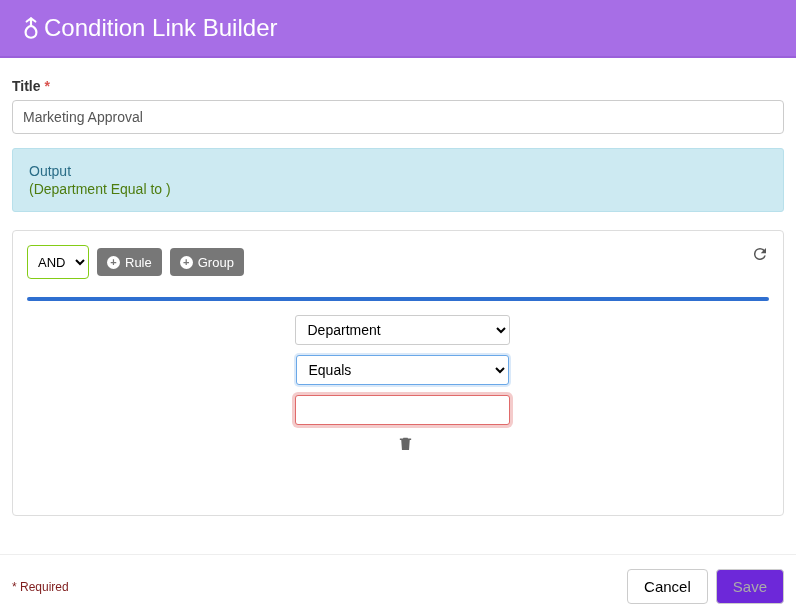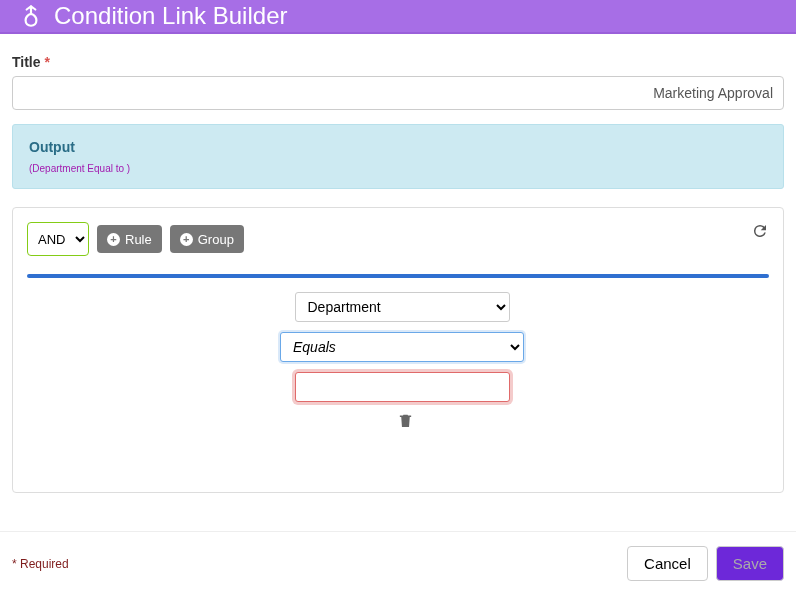--- a/index.html
+++ b/index.html
@@ -8,22 +8,22 @@
     font-size: 14px;
     color: #333;
     background: #fff;
     width: 796px;
   }
   .header {
     background: #a76ee6;
     color: #fff;
     display: flex;
     align-items: center;
-    gap: 10px;
-    padding: 2px 18px;
+    gap: 0;
+    padding: 14px 18px;
     border-bottom: 2px solid #9a60da;
   }
   .header .title {
     font-size: 24px;
     font-weight: 400;
   }
   .header .logo svg { display: block; }
   .content {
     padding: 20px 12px 10px 12px;
   }
@@ -36,39 +36,38 @@
   }
   .req-star { color: #d9534f; font-weight: 700; }
   .text-input {
     width: 100%;
     padding: 8px 10px;
     font-size: 14px;
     border: 1px solid #ccc;
     border-radius: 4px;
     color: #555;
     background: #fff;
-    text-align: right;
   }
   .output-box {
     background: #cdeaf2;
     border: 1px solid #b8e0eb;
     border-radius: 3px;
     padding: 14px 16px;
     margin-top: 6px;
     margin-bottom: 18px;
   }
   .output-title {
-    font-weight: 700;
+    font-weight: 400;
     color: #2a6d87;
     font-size: 14px;
-    margin-bottom: 8px;
+    margin-bottom: 2px;
   }
   .output-expr {
-    color: #a21caf;
-    font-size: 10px;
+    color: #4d7c0f;
+    font-size: 14px;
   }
   .rule-panel {
     border: 1px solid #ddd;
     border-radius: 4px;
     padding: 14px 14px 60px 14px;
     position: relative;
   }
   .rule-toolbar {
     display: flex;
     align-items: center;
@@ -129,24 +128,23 @@
   .rule-row select, .rule-row input[type="text"] {
     height: 30px;
     border: 1px solid #ccc;
     border-radius: 3px;
     padding: 4px 8px;
     font-size: 14px;
     background: #fff;
   }
   .sel-field { width: 215px; }
   .sel-op {
-    width: 244px;
+    width: 213px;
     border: 1px solid #6aa8e8 !important;
     box-shadow: 0 0 0 2px rgba(106,168,232,0.25);
-    font-style: italic;
   }
   .val-input {
     width: 215px;
     border: 1px solid #e06a6a !important;
     box-shadow: 0 0 0 3px rgba(224,106,106,0.35);
   }
   .trash {
     color: #666;
     cursor: pointer;
     margin-left: 6px;

